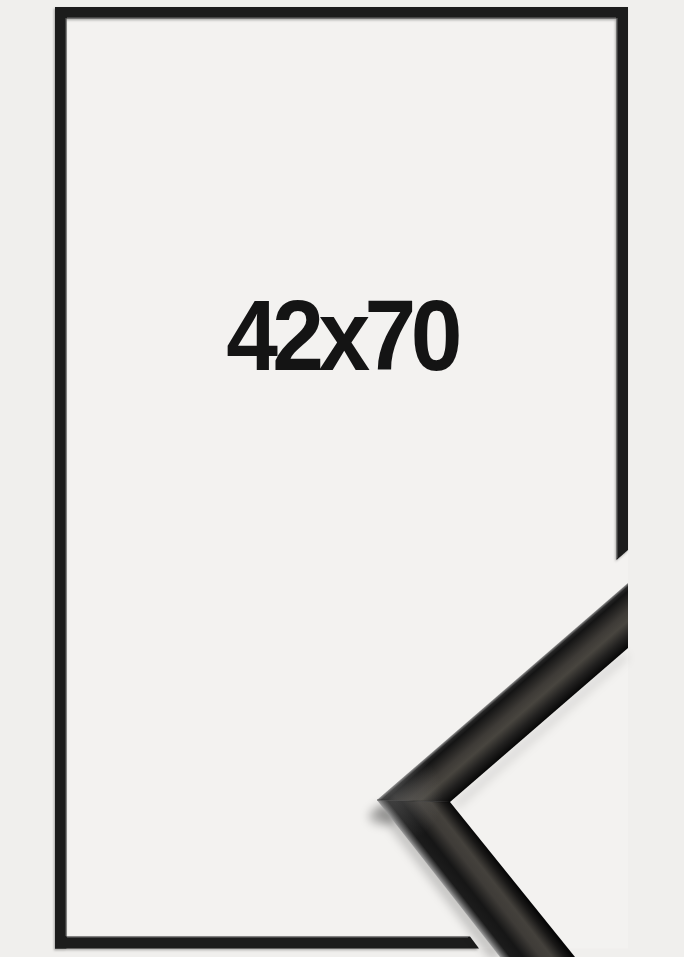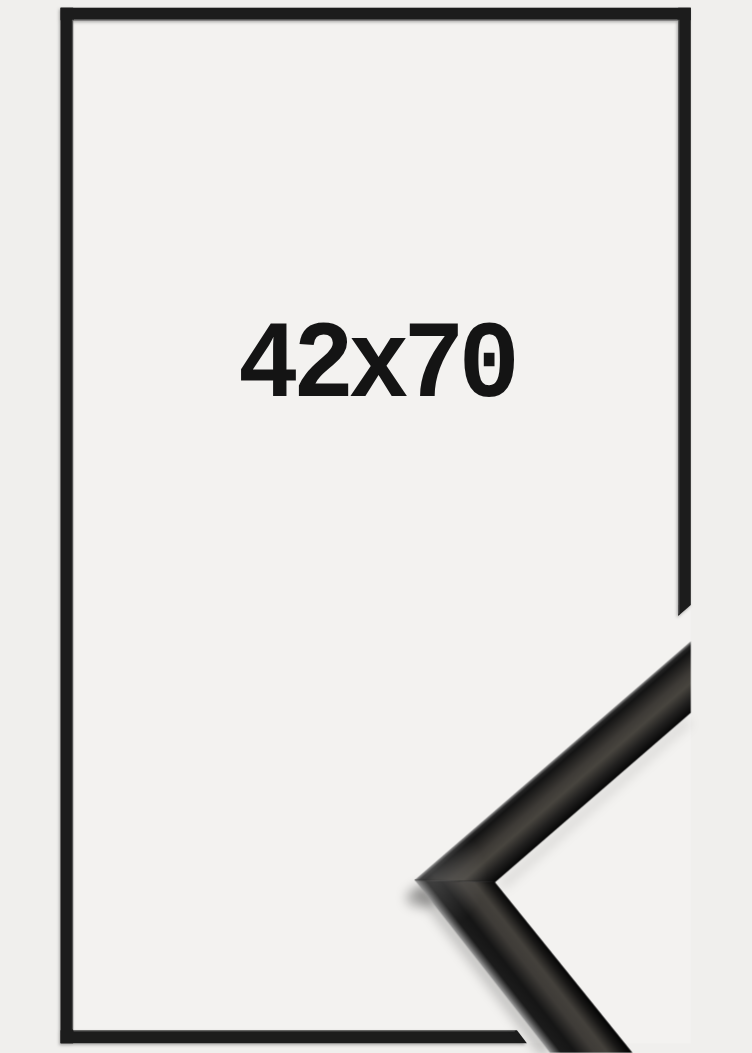--- a/index.html
+++ b/index.html
@@ -1,21 +1,21 @@
 <!DOCTYPE html>
 <html><head>
 <meta charset="utf-8">
 <style>
   html,body{margin:0;padding:0;}
   body{
     width:684px;height:957px;position:relative;overflow:hidden;
     background:#f0efed;
     font-family:"Liberation Sans", sans-serif;
   }
-  .stage{position:absolute;inset:0;font-family:Liberation Mono, monospace;}
+  .stage{position:absolute;inset:0;}
   svg{position:absolute;left:0;top:0;display:block;}
   .size-label{
     position:absolute;
     left:55px;width:573px;top:285px;
     text-align:center;
     font-size:100px;
     font-weight:bold;
     letter-spacing:-0.06em;
     line-height:1;
     color:#141414;

